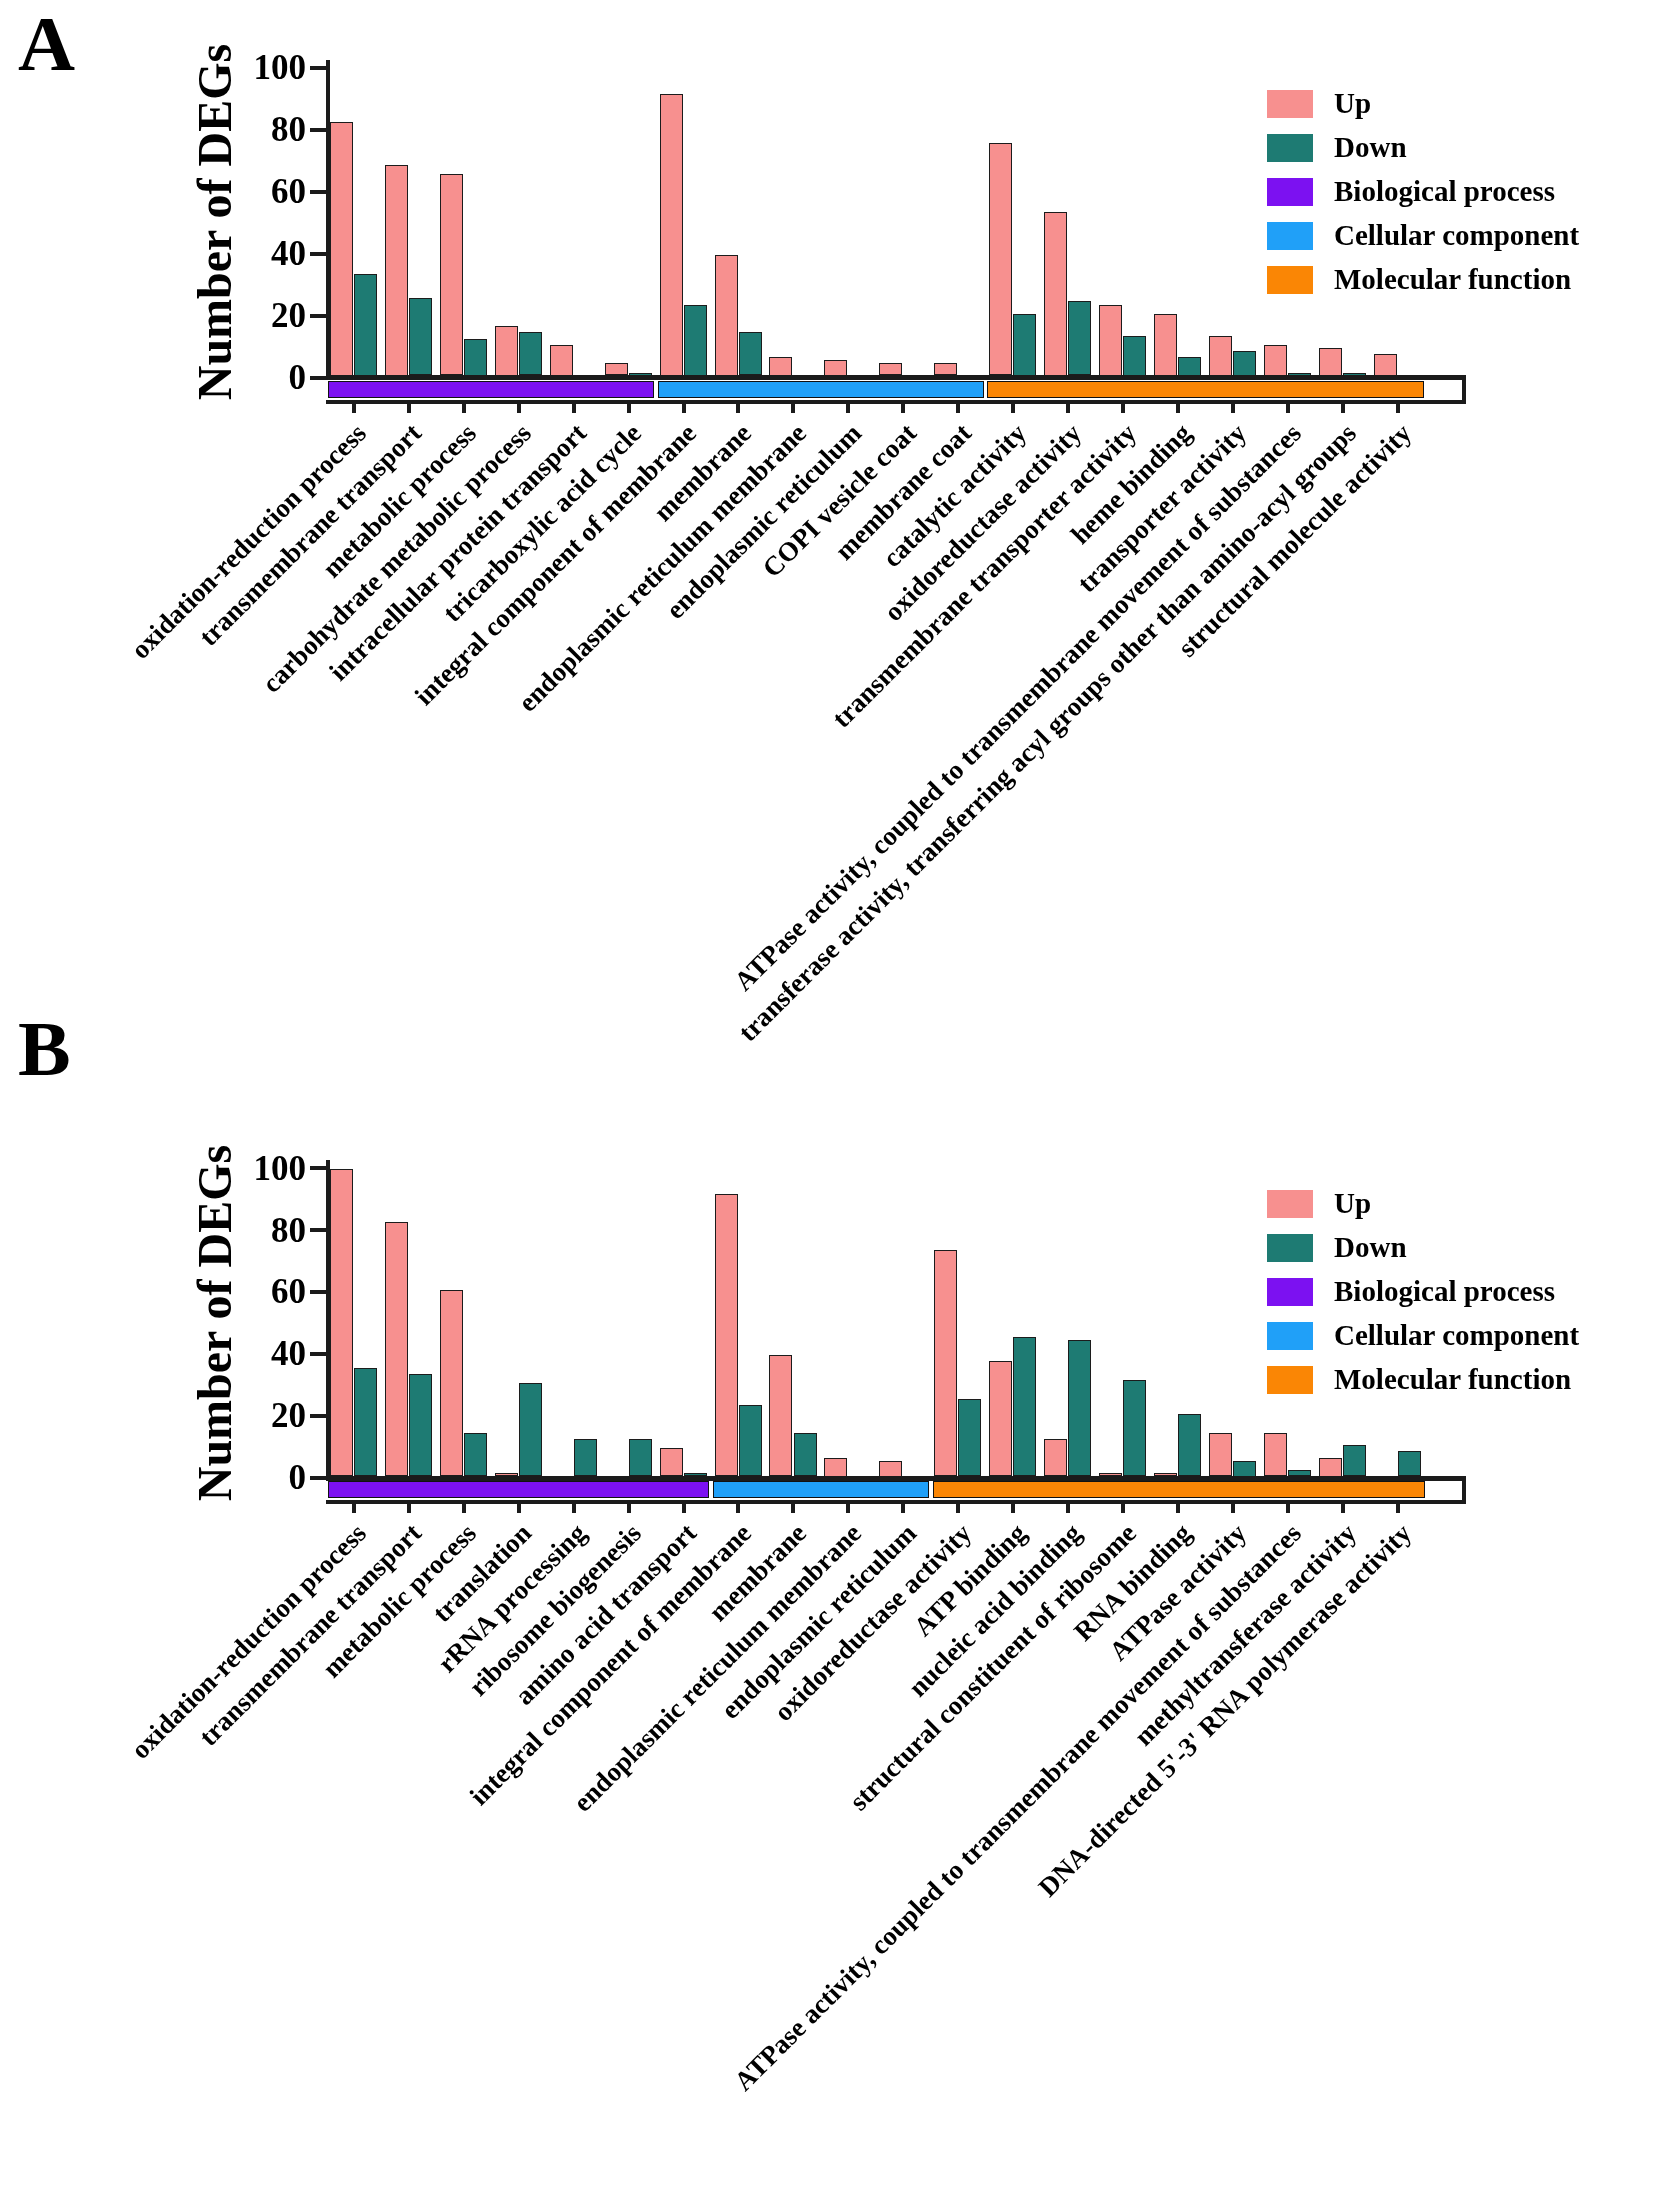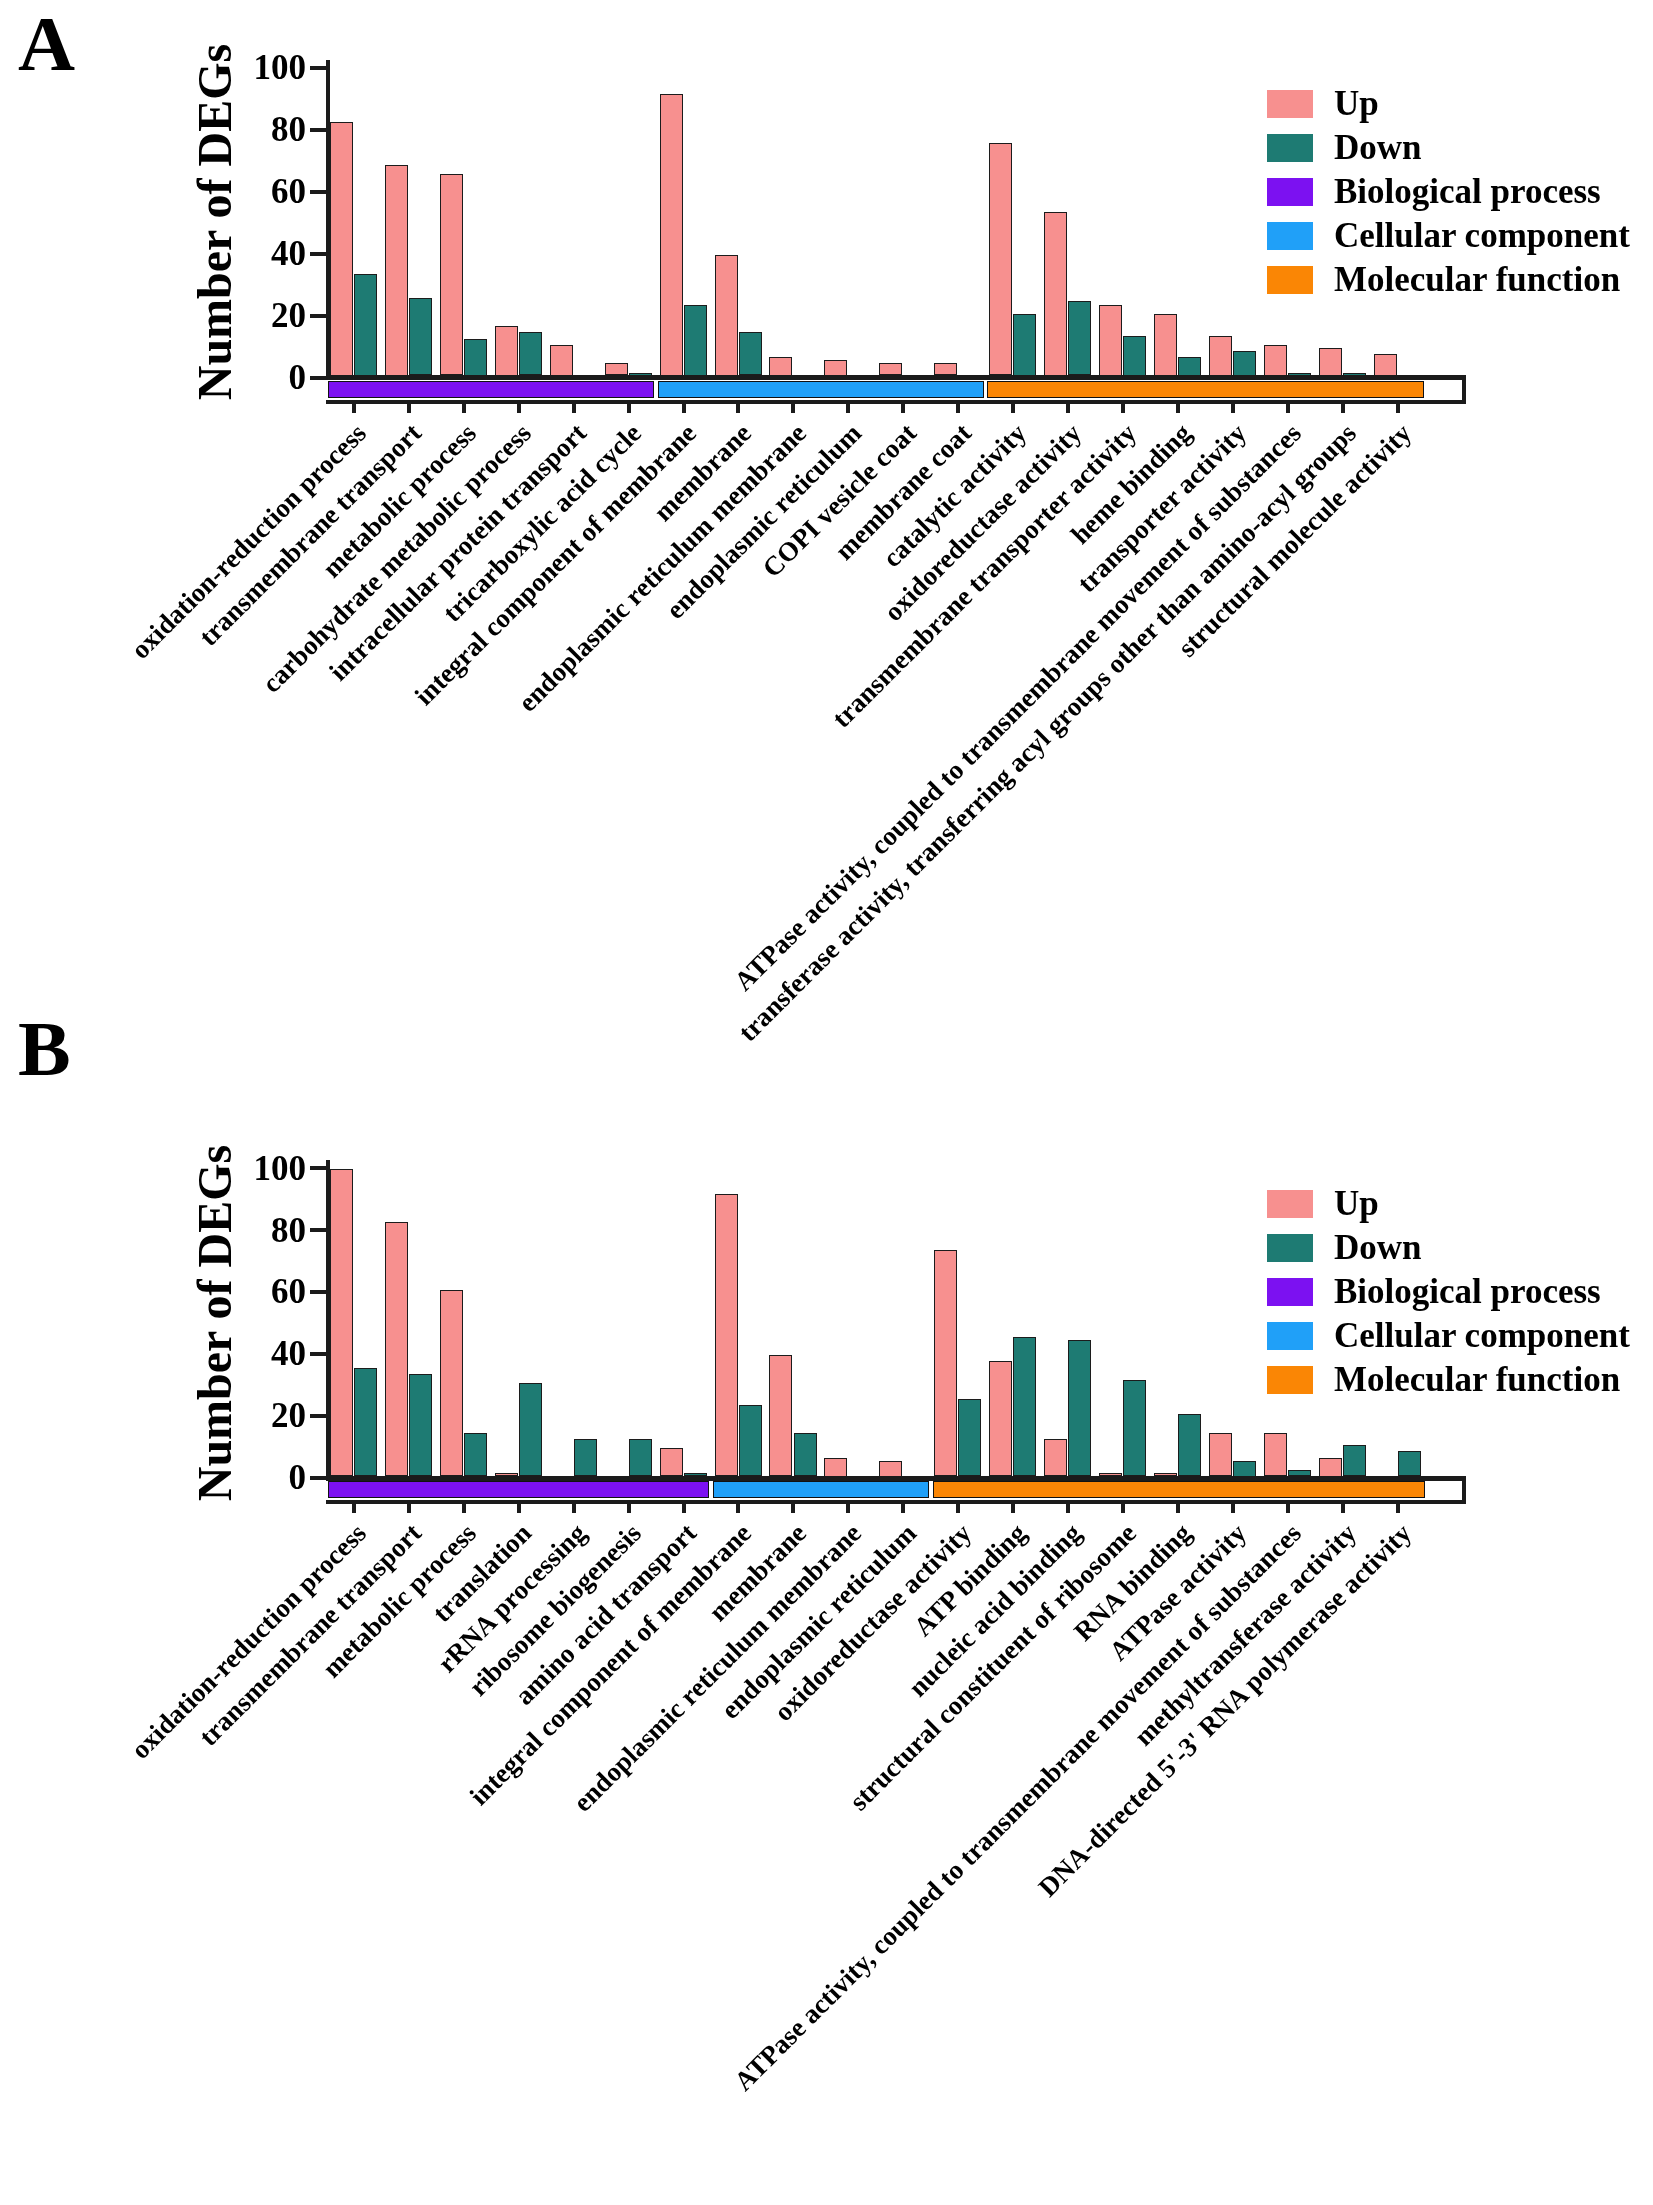--- a/index.html
+++ b/index.html
@@ -54,21 +54,21 @@
     right:2.1px;
     top:0;
     white-space:nowrap;
     font-size:27px;
     line-height:29px;
   }
   .legend-swatch{position:absolute;width:46px;height:28px;}
   .legend-label{
     position:absolute;
     white-space:nowrap;
-    font-size:35px;
+    font-size:29px;
     line-height:37px;
   }
 </style>
 </head>
 <body>
 
 <div class="page">
 
   <section>
     <div class="panel-letter" style="top:4.2px;">A</div>

